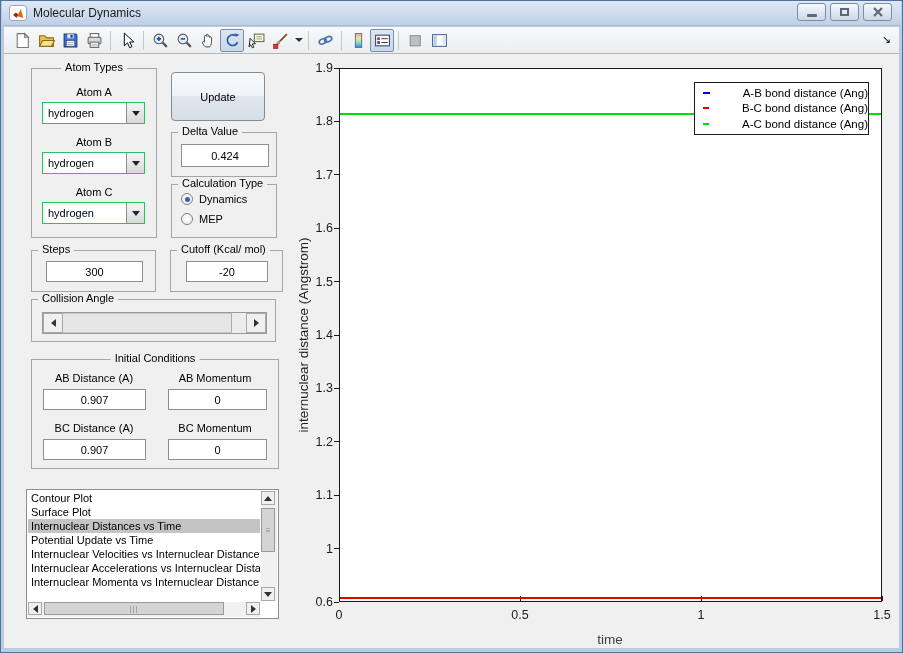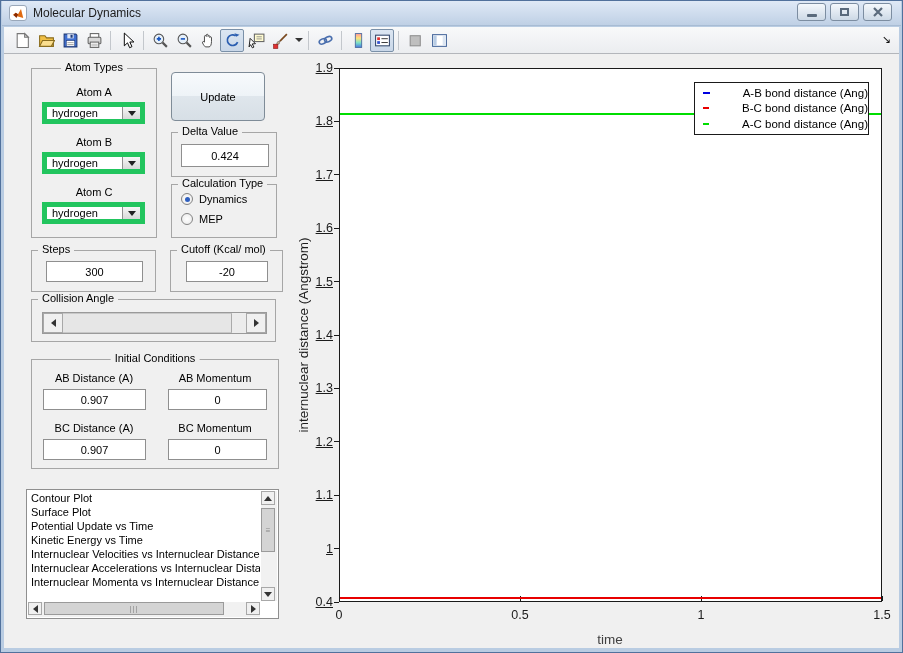--- a/index.html
+++ b/index.html
@@ -39,21 +39,21 @@
 
   
   .content { position:absolute; left:0; right:0; top:27px; bottom:0; background:#f0f0f0; }
   .panel { position:absolute; border:1px solid #a6a6a6; }
   .panel-title { position:absolute; top:-8px; left:6px; background:#f0f0f0;
     padding:0 4px; font-size:11px; color:#000; white-space:nowrap; }
   .panel-title.center { left:50%; transform:translateX(-50%); }
   .fldlabel { position:absolute; font-size:11px; color:#000; text-align:center; width:100%; }
   .tfield { position:absolute; background:#fff; border:1px solid #8f8f8f;
     font-size:11px; text-align:center; font-family:inherit; color:#000; padding:0; }
-  .combo { position:absolute; height:22px; background:#fff; border:5px solid #22c55e;
+  .combo { position:absolute; height:22px; background:#fff; border:1px solid #22c55e;
     display:flex; align-items:center; }
   .combo-text { flex:1; font-size:11px; padding-left:5px; }
   .combo-btn { width:18px; height:100%; background:linear-gradient(#f6f6f6,#d8d8d8);
     border-left:1px solid #8f8f8f; display:flex; align-items:center; justify-content:center; }
   .combo-btn i { width:0; height:0; border-left:4px solid transparent;
     border-right:4px solid transparent; border-top:5px solid #222; }
   .update-btn { position:absolute; left:167px; top:18px; width:94px; height:49px;
     background:linear-gradient(#f7fafc 0%,#eef3f7 49%,#dfe6ec 50%,#d7dfe6 100%);
     border:1px solid #7f8c98; border-radius:4px; font-size:11px; color:#000;
     font-family:inherit; }
@@ -93,21 +93,21 @@
     display:flex; align-items:center; justify-content:center; }
   .sthumb { position:absolute; background:#d4d4d4; border:1px solid #9a9a9a;
     display:flex; align-items:center; justify-content:center; color:#8a8a8a; }
   .grip-h { font-size:8px; letter-spacing:1px; }
 
   
   .chart-region { position:absolute; left:285px; top:0; width:618px; height:596px; }
   .plot-area { position:absolute; left:50px; top:14px; width:543px; height:534px;
     background:#fff; border:1px solid #1a1a1a; }
   .ytick-label { position:absolute; width:44px; text-align:right; font-size:12.5px;
-    color:#1c1c1c; transform:translateY(-50%);text-decoration:underline; }
+    color:#1c1c1c; transform:translateY(-50%); }
   .ytick-mark { position:absolute; height:1px; width:5px; background:#1a1a1a; }
   .xtick-mark { position:absolute; width:1px; height:5px; background:#1a1a1a; }
   .xtick-label { position:absolute; font-size:12.5px; color:#1c1c1c; transform:translateX(-50%); }
   .series-line { position:absolute; height:2px; }
   .axis-ylabel { position:absolute; left:14px; top:281px; white-space:nowrap;
     transform:translate(-50%,-50%) rotate(-90deg); font-size:13.5px; color:#1c1c1c; }
   .axis-xlabel { position:absolute; top:578px; left:321px; transform:translateX(-50%);
     font-size:13.5px; color:#404040; }
   .legend { position:absolute; left:405px; top:28px; width:175px; height:53px;
     background:#fff; border:1px solid #1a1a1a; display:flex; flex-direction:column;
@@ -348,22 +348,22 @@
         <span class="fldlabel" style="left:0;top:62px;width:124px">BC Distance (A)</span>
         <span class="fldlabel" style="left:124px;top:62px;width:118px">BC Momentum</span>
         <input class="tfield" style="left: 11px; top: 79px; width: 103px; height: 21px;" value="0.907">
         <input class="tfield" style="left: 136px; top: 79px; width: 99px; height: 21px;" value="0">
       </div>
 
       <div class="listbox">
         <div class="list-items" id="list-items">
             <div class="list-item">Contour Plot</div>
             <div class="list-item">Surface Plot</div>
+            <div class="list-item selected">Internuclear Distances vs Time</div>
             <div class="list-item">Potential Update vs Time</div>
-            <div class="list-item">Kinetic Energy vs Time</div>
             <div class="list-item">Internuclear Velocities vs Internuclear Distance</div>
             <div class="list-item">Internuclear Accelerations vs Internuclear Distance</div>
             <div class="list-item">Internuclear Momenta vs Internuclear Distance</div>
           </div>
         <div class="vscroll">
           <div class="sbtn" style="left:0;top:0;width:14px;height:14px">
               <span class="tri-u"></span>
             </div>
           <div class="sthumb" style="left:0;top:17px;width:14px;height:44px">
               <span style="font-size:8px;line-height:3px">≡</span>
@@ -382,21 +382,21 @@
           <div class="sbtn" style="right:0;top:0;width:14px;height:13px">
               <span class="tri-r"></span>
             </div>
         </div>
       </div>
 
       <div class="chart-region">
         <div class="axis-ylabel">internuclear distance (Angstrom)</div>
         <div class="plot-area" id="plot-area"></div>
         <div id="ticks">
-            <div class="ytick-label" style="left: 0px; top: 548px;">0.4</div>
+            <div class="ytick-label" style="left: 0px; top: 548px;">0.6</div>
             <div class="ytick-mark" style="left: 45px; top: 547.5px;"></div>
             <div class="ytick-label" style="left: 0px; top: 494.6px;">1</div>
             <div class="ytick-mark" style="left: 45px; top: 494.1px;"></div>
             <div class="ytick-label" style="left: 0px; top: 441.2px;">1.1</div>
             <div class="ytick-mark" style="left: 45px; top: 440.7px;"></div>
             <div class="ytick-label" style="left: 0px; top: 387.8px;">1.2</div>
             <div class="ytick-mark" style="left: 45px; top: 387.3px;"></div>
             <div class="ytick-label" style="left: 0px; top: 334.4px;">1.3</div>
             <div class="ytick-mark" style="left: 45px; top: 333.9px;"></div>
             <div class="ytick-label" style="left: 0px; top: 281px;">1.4</div>

